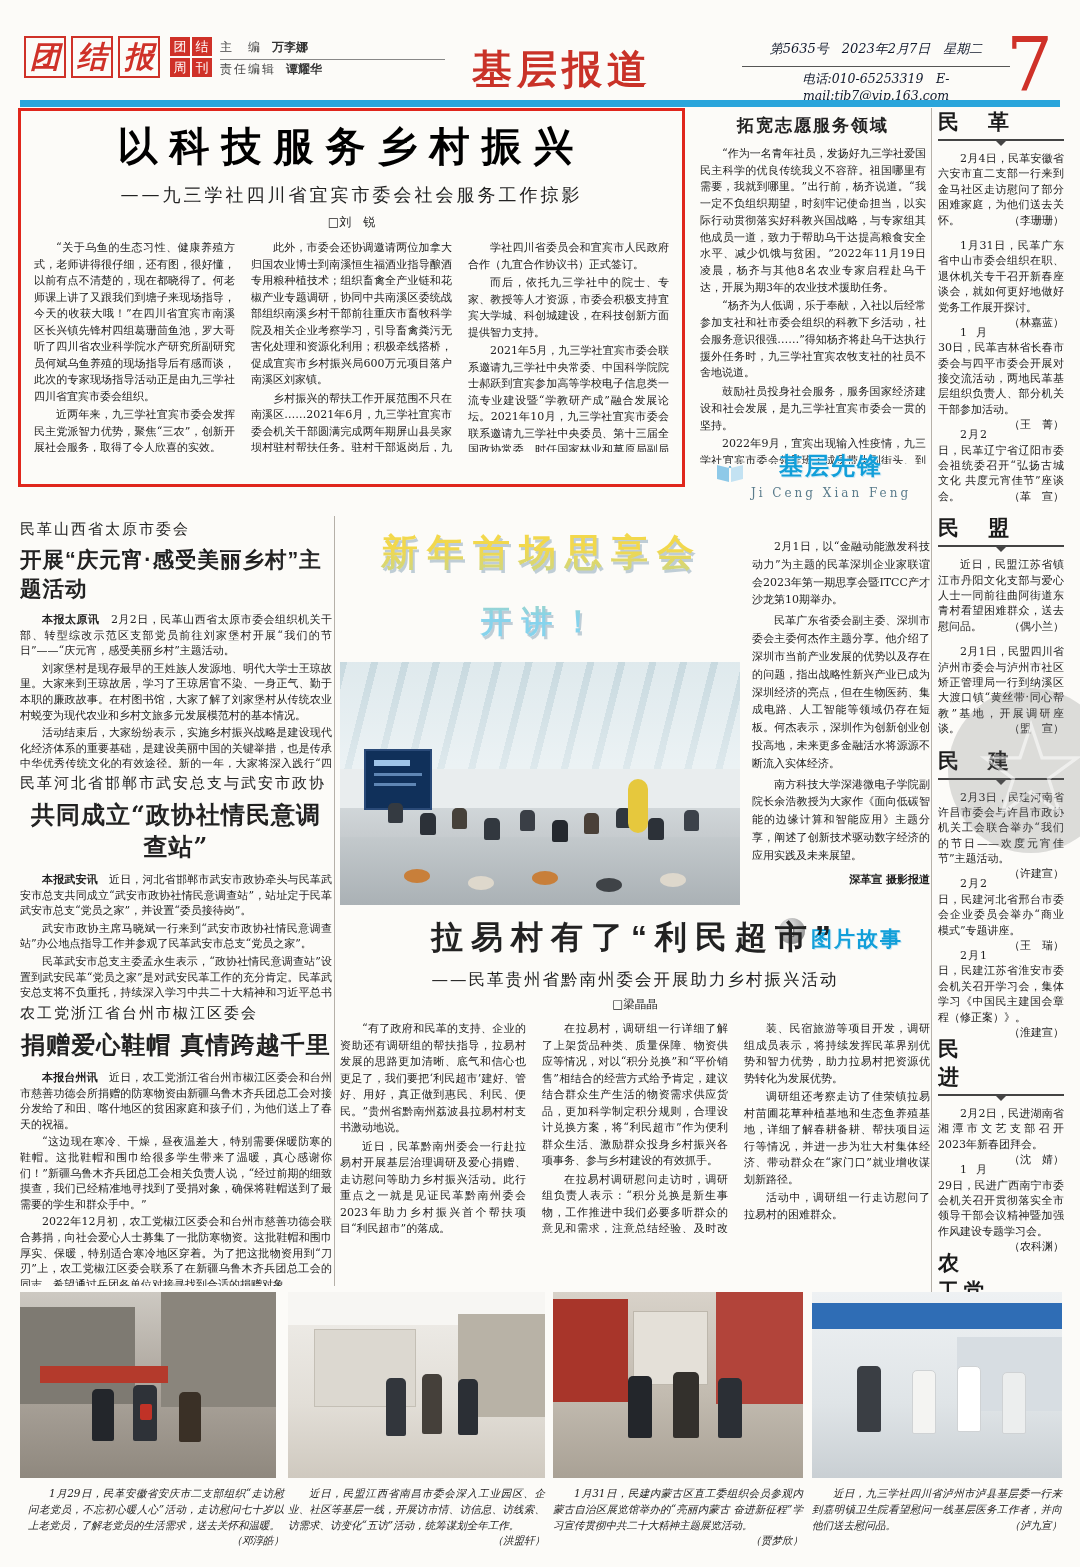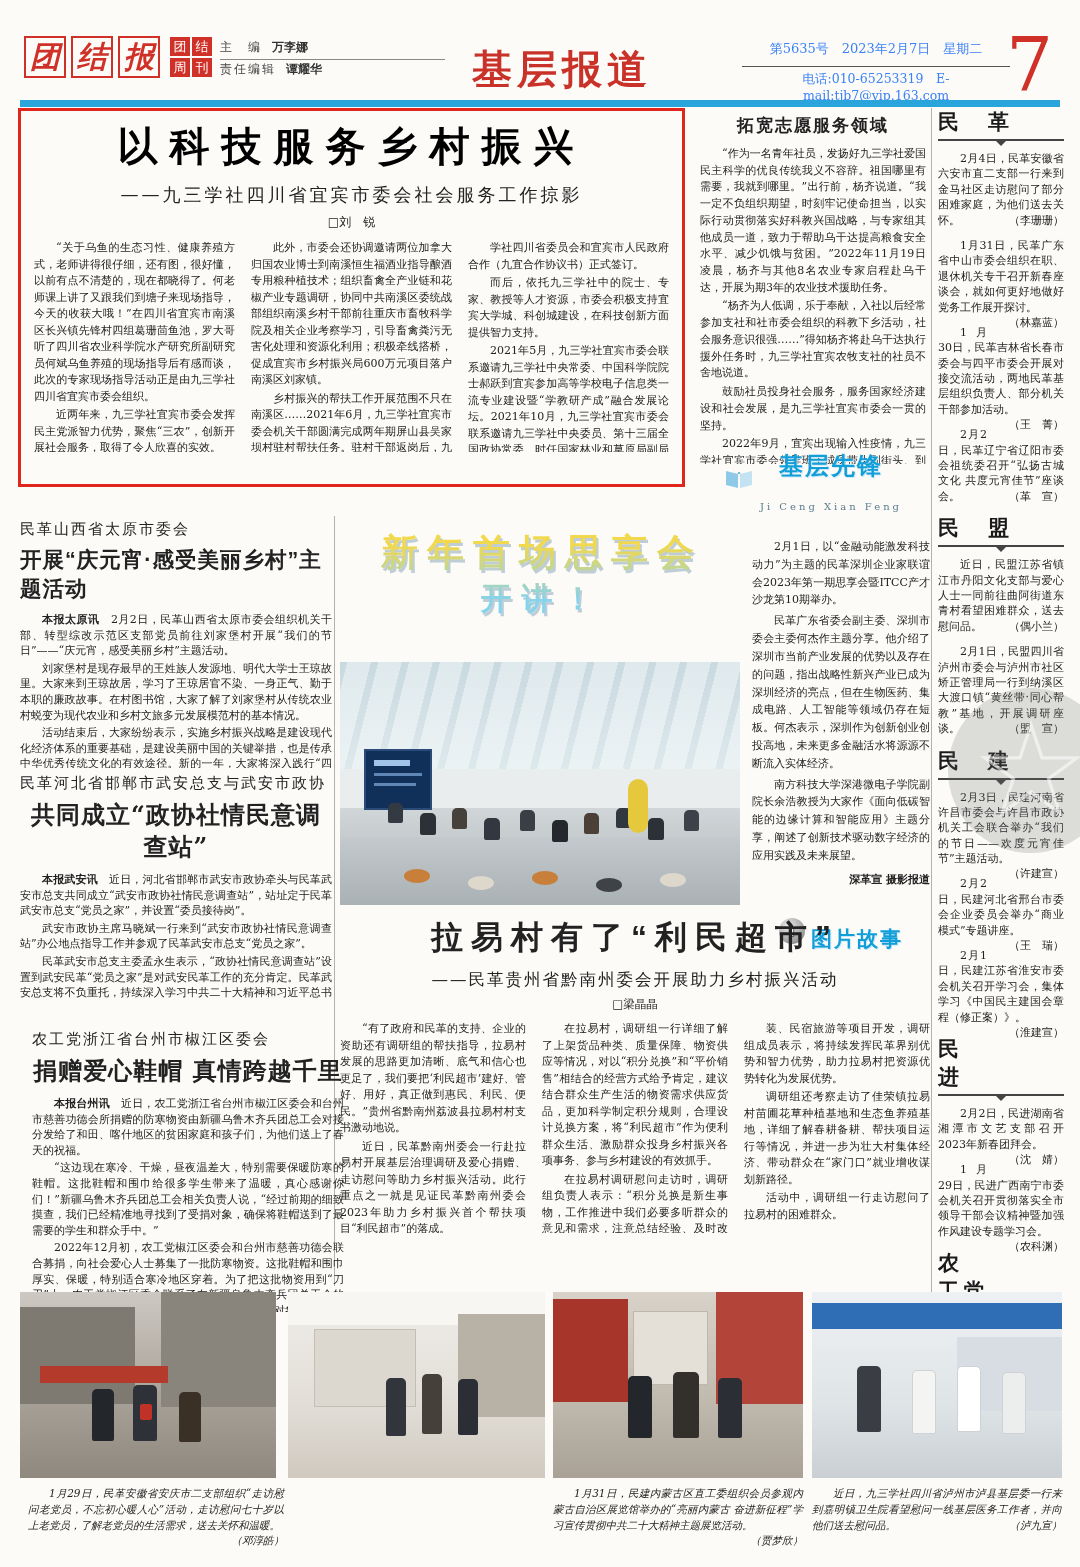--- a/index.html
+++ b/index.html
@@ -12,21 +12,21 @@
   .logo-row { left:24px; top:36px; display:flex; gap:5px; }
   .logo-box { width:42px; height:42px; border:2px solid #cf3128; color:#cf3128; font-size:30px; font-weight:bold; display:flex; align-items:center; justify-content:center; font-style:italic; }
   .weekly { left:170px; top:37px; display:grid; grid-template-columns:20px 20px; grid-gap:2px; }
   .weekly span { width:20px; height:19px; background:#cf3128; color:#fff; font-size:13px; line-height:19px; text-align:center; }
   .editors { left:220px; top:38px; width:225px; font-size:12px; color:#333; }
   .editors .row { display:flex; gap:10px; padding:1px 0 3px; }
   .editors .lbl { letter-spacing:2px; color:#444; }
   .editors .nm { font-weight:bold; }
   .ed-rule { border-top:1px solid #888; }
   .section-title { left:452px; top:42px; width:220px; text-align:center; font-size:40px; font-weight:bold; color:#c93228; letter-spacing:5px; }
-  .issue-block { left:742px; top:40px; width:268px; text-align:center; font-size:13px; color:#3b82f6; }
+  .issue-block { left:742px; top:40px; width:268px; text-align:center; font-size:13px; color:#0f172a;font-style:italic; }
   .issue-block .l2 { border-top:1.5px solid #555; margin-top:8px; padding-top:4px; font-size:12.5px; }
   .pageno { left:1006px; top:22px; font-size:74px; color:#cf3128; font-weight:400; }
   .cyanbar { left:20px; top:100px; width:1040px; height:7px; background:#2aa5db; }
 
   
   .lead-box { left:18px; top:108px; width:667px; height:379px; border:3px solid #e0261c; padding:8px 13px 6px; }
   .lead-title { text-align:center; font-size:40px; font-weight:bold; letter-spacing:12px; color:#000000; }
   .lead-sub { text-align:center; font-size:18px; letter-spacing:3px; margin-top:9px; color:#222; }
   .lead-author { text-align:center; font-size:12px; margin:7px 0 9px; }
   .lead-cols { display:flex; gap:16px; height:212px; overflow:hidden; }
@@ -36,21 +36,21 @@
 
   
   .vol { left:700px; top:114px; width:226px; }
   .vol h2 { font-size:17px; letter-spacing:2px; text-align:center; margin-bottom:9px; }
   .vol .txt { font-size:11px; line-height:1.52; text-align:justify; height:318px; overflow:hidden; }
 
   
   .badge { display:flex; align-items:center; justify-content:center; gap:6px; }
   .badge .bktxt { text-align:center; }
   .badge .bigcn { font-family:"Liberation Sans",sans-serif; font-weight:bold; font-size:24px; color:#129fd9; text-shadow:1px 1px 0 #cfe8f4; letter-spacing:2px; }
-  .badge .pinyin { font-size:10px; letter-spacing:3px; color:#5a7c8c; margin-top:19px; }
+  .badge .pinyin { font-size:12px; letter-spacing:3px; color:#5a7c8c; margin-top:4px; }
   .pioneer-badge { left:700px; top:450px; width:226px; }
   .photostory-badge { margin-top:18px; }
   .sphere { width:26px; height:26px; border-radius:50%; background:radial-gradient(circle at 35% 30%, #e8e8e8, #9a9a9a 70%, #6e6e6e); display:flex; align-items:center; justify-content:center; color:#fff; font-weight:bold; font-size:15px; font-family:"Liberation Sans",sans-serif; text-shadow:1px 1px 1px #555; }
 
   
   .rail { left:938px; top:108px; width:126px; height:1196px; overflow:hidden; }
   .rail-sec { margin-bottom:10px; }
   .rail-title { font-size:21px; font-weight:bold; text-align:left; letter-spacing:4px; color:#1a1a1a; }
   .rail-rule { height:2px; background:#444; position:relative; margin:3px 0 10px; }
   .rail-rule i { position:absolute; left:50%; top:2px; margin-left:-5px; border:5px solid transparent; border-top-color:#444; }
@@ -68,21 +68,21 @@
   .vline { width:1px; background:#b5b0a8; }
   .watermark { left:948px; top:688px; width:165px; height:165px; border-radius:50%; background:rgba(110,110,110,.22); display:flex; align-items:center; justify-content:center; pointer-events:none; z-index:5; }
   .watermark svg { opacity:.55; }
 
   
   .deco-title { left:352px; top:528px; width:380px; text-align:center; font-weight:bold;
       background:linear-gradient(180deg,#f2d84c 18%,#86d3ec 78%);
       -webkit-background-clip:text; background-clip:text; color:transparent;
       filter:drop-shadow(2px 3px 0 rgba(130,160,180,.5)); }
   .deco-title .l1 { font-size:37px; letter-spacing:9px; }
-  .deco-title .l2 { font-size:31px; letter-spacing:10px; margin-top:0; }
+  .deco-title .l2 { font-size:31px; letter-spacing:10px; margin-top:23px; }
   .feat-photo { left:340px; top:662px; width:400px; height:243px; overflow:hidden; background:linear-gradient(180deg,#c2ccd1 0%,#dde4e6 45%,#c8cdd0 70%,#b4babd 100%); }
   .caption-col { left:752px; top:538px; width:178px; font-size:11px; line-height:1.62; text-align:justify; }
   .caption-col p { text-indent:2em; margin-bottom:3px; }
   .cap-credit { text-align:right; font-weight:bold; margin-top:6px; text-indent:0; }
 
   
   .market { left:340px; top:916px; width:590px; }
   .mtitle { text-align:center; font-size:32px; font-weight:bold; letter-spacing:8px; }
   .msub { text-align:center; font-size:16.5px; letter-spacing:2px; margin-top:9px; }
   .mauthor { text-align:center; font-size:11.5px; margin:6px 0 9px; }
@@ -250,21 +250,21 @@
   <div class="abs larticle" style="top:774px; height:224px;">
     <div class="kicker">民革河北省邯郸市武安总支与武安市政协</div>
     <div class="ltitle2">共同成立“政协社情民意调查站”</div>
     <div class="lbody">
       <p class="body"><b class="dateline">本报武安讯</b>　<span>近日，河北省邯郸市武安市政协牵头与民革武安市总支共同成立“武安市政协社情民意调查站”，站址定于民革武安市总支“党员之家”，并设置“委员接待岗”。</span></p>
       <p class="body">武安市政协主席马晓斌一行来到“武安市政协社情民意调查站”办公地点指导工作并参观了民革武安市总支“党员之家”。</p>
       <p class="body"><span>民革武安市总支主委孟永生表示，“政协社情民意调查站”设置到武安民革“党员之家”是对武安民革工作的充分肯定。民革武安总支将不负重托，持续深入学习中共二十大精神和习近平总书记关于多党合作的重要论述。在参政议政中聚众志，在民主监督中建真言，在政党协商中献良策，做中国共产党的好参谋、好帮手、好同事。</span></p>
     </div>
   </div>
 
-  <div class="abs larticle" style="top:1030px; height:282px;margin-left:12px;">
+  <div class="abs larticle" style="top:1004px; height:282px;">
     <div class="kicker">农工党浙江省台州市椒江区委会</div>
     <div class="ltitle2">捐赠爱心鞋帽 真情跨越千里</div>
     <div class="lbody">
       <p class="body"><b class="dateline">本报台州讯</b>　<span>近日，农工党浙江省台州市椒江区委会和台州市慈善功德会所捐赠的防寒物资由新疆乌鲁木齐兵团总工会对接分发给了和田、喀什地区的贫困家庭和孩子们，为他们送上了春天的祝福。</span></p>
       <p class="body">“这边现在寒冷、干燥，昼夜温差大，特别需要保暖防寒的鞋帽。这批鞋帽和围巾给很多学生带来了温暖，真心感谢你们！”新疆乌鲁木齐兵团总工会相关负责人说，“经过前期的细致摸查，我们已经精准地寻找到了受捐对象，确保将鞋帽送到了最需要的学生和群众手中。”</p>
       <p class="body">2022年12月初，农工党椒江区委会和台州市慈善功德会联合募捐，向社会爱心人士募集了一批防寒物资。这批鞋帽和围巾厚实、保暖，特别适合寒冷地区穿着。为了把这批物资用到“刀刃”上，农工党椒江区委会联系了在新疆乌鲁木齐兵团总工会的同志，希望通过兵团各单位对接寻找到合适的捐赠对象。</p>
 
     </div>
   </div>
 
@@ -364,20 +364,23 @@
     <div class="shape" style="left:58%;top:24%;width:42%;height:40%;background:#d7dde2;"></div>
     <div class="fig" style="left:18%;top:40%;width:24px;height:66px;background:#3a3e44;"></div>
     <div class="fig" style="left:40%;top:42%;width:24px;height:64px;background:#f4f4f2;border:1px solid #cfd2d4;"></div>
     <div class="fig" style="left:58%;top:40%;width:24px;height:66px;background:#ffffff;border:1px solid #cfd2d4;"></div>
     <div class="fig" style="left:76%;top:43%;width:24px;height:62px;background:#eceeee;border:1px solid #cfd2d4;"></div>
   </div>
 
   <div class="abs bcap" style="left:28px;width:256px;">
     <p><span>1月29日，民革安徽省安庆市二支部组织“走访慰问老党员，不忘初心暖人心”活动，走访慰问七十岁以上老党员，了解老党员的生活需求，送去关怀和温暖。</span><span class="credit">（邓淳皓）</span></p>
   </div>
+  <div class="abs bcap" style="left:288px;width:257px;">
+    <p><span>近日，民盟江西省南昌市委会深入工业园区、企业、社区等基层一线，开展访市情、访信息、访线索、访需求、访变化“五访”活动，统筹谋划全年工作。</span><span class="credit">（洪盟轩）</span></p>
+  </div>
   <div class="abs bcap" style="left:553px;width:250px;">
     <p><span>1月31日，民建内蒙古区直工委组织会员参观内蒙古自治区展览馆举办的“亮丽内蒙古 奋进新征程”学习宣传贯彻中共二十大精神主题展览活动。</span><span class="credit">（贾梦欣）</span></p>
   </div>
   <div class="abs bcap" style="left:812px;width:250px;">
     <p><span>近日，九三学社四川省泸州市泸县基层委一行来到嘉明镇卫生院看望慰问一线基层医务工作者，并向他们送去慰问品。</span><span class="credit">（泸九宣）</span></p>
   </div>
 
 </div>
 
 </body></html>

